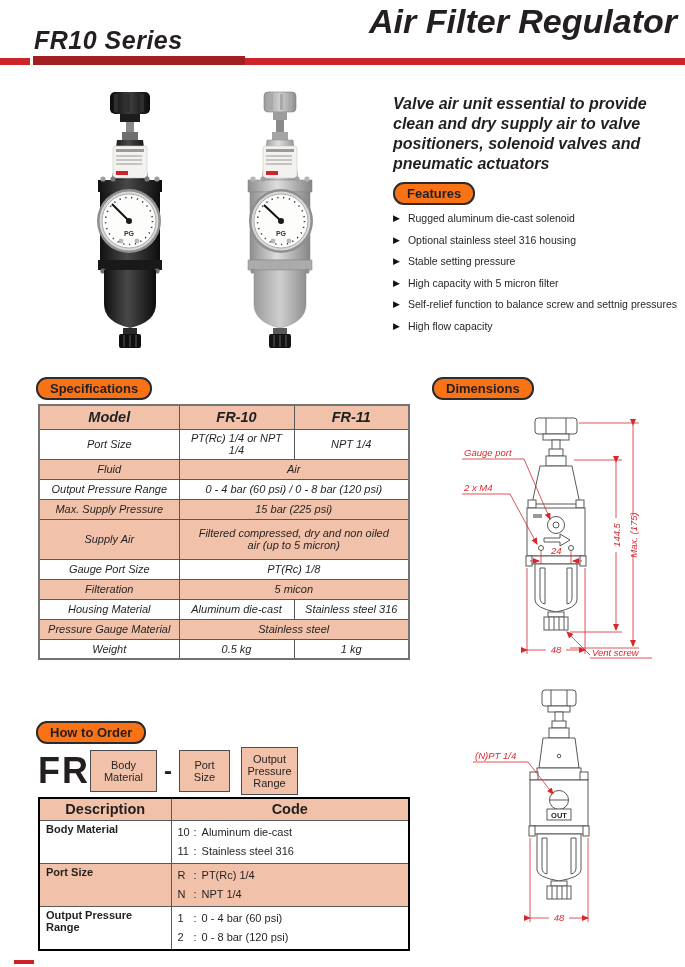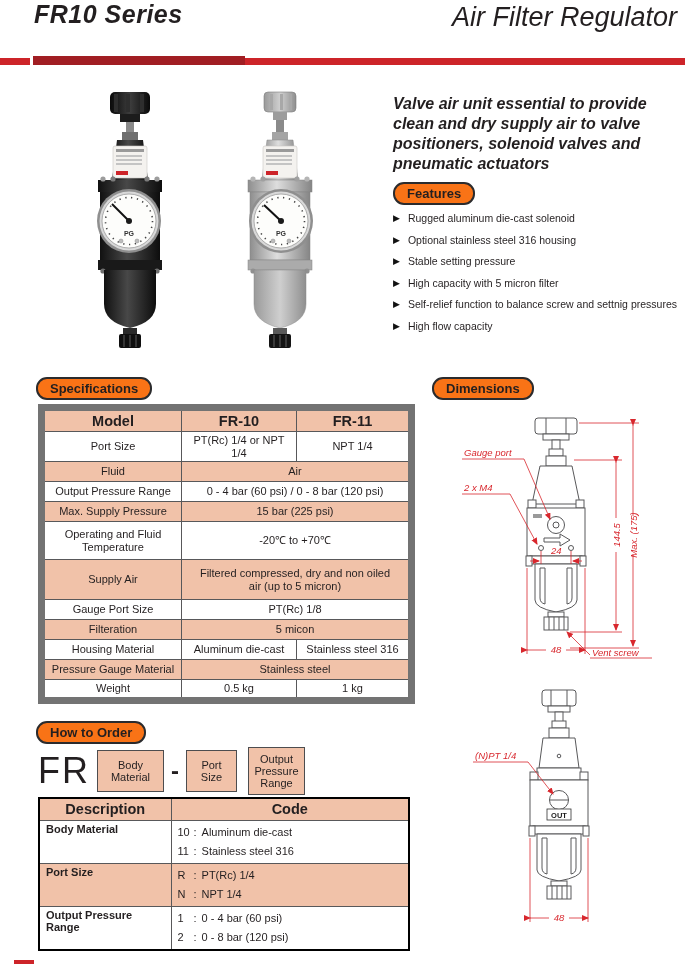--- a/index.html
+++ b/index.html
@@ -1,54 +1,54 @@
 <!DOCTYPE html>
 <html><head>
 <meta charset="utf-8">
 <style>
   * { margin:0; padding:0; box-sizing:border-box; }
   body { background:#fff; font-family:"Liberation Sans", sans-serif; color:#231f20; }
   #page { position:relative; width:685px; height:967px; background:#fff; overflow:hidden; }
 
   
-  .series-title { position:absolute; left:34px; top:0; font-size:25px; font-weight:bold; font-style:italic; letter-spacing:0.5px; }
+  .series-title { position:absolute; left:34px; top:26px; font-size:25px; font-weight:bold; font-style:italic; letter-spacing:0.5px; }
   .title-block { position:absolute; right:8px; top:2px; text-align:right; }
-  .main-title { font-size:27px; font-weight:normal; font-style:italic; }
+  .main-title { font-size:34px; font-weight:bold; font-style:italic; }
   .sub-title { font-size:15px; font-weight:bold; font-style:italic; margin-top:-4px; padding-right:16px; }
   .rule-a { position:absolute; left:0; top:58px; width:30px; height:7px; background:#cd2429; }
   .rule-b { position:absolute; left:33px; top:56px; width:212px; height:9px; background:#a11e23; }
   .rule-c { position:absolute; left:245px; top:58px; width:440px; height:7px; background:#cd2429; }
   .footer-mark { position:absolute; left:14px; top:960px; width:20px; height:4px; background:#cd2429; }
 
   
   .intro { position:absolute; left:393px; top:94px; width:292px; font-size:16px; font-weight:bold; font-style:italic; line-height:20px; }
   .pill { display:inline-block; border:2px solid #2b2b2d; border-radius:11px; padding:0 12px; font-weight:bold; font-size:13px; line-height:19px; background:#f97316; }
   .features-pill { position:absolute; left:393px; top:182px; }
   .features-list { position:absolute; left:393px; top:213px; width:292px; list-style:none; }
   .features-list li { display:flex; align-items:flex-start; margin-bottom:10px; font-size:10.5px; line-height:11.5px; }
   .tri { font-size:9px; margin-right:8px; line-height:11.5px; color:#111; }
 
   
   .photo { position:absolute; }
 
   
   .spec-pill { position:absolute; left:36px; top:377px; }
   table { border-collapse:collapse; table-layout:fixed; }
-  .spec-table { position:absolute; left:38px; top:404px; width:370px; border:7px solid #737373; }
+  .spec-table { position:absolute; left:38px; top:404px; width:370px; border:2px solid #737373;font-style:italic; }
   .spec-table td { border:1px solid #58585a; font-size:11px; text-align:center; padding:2px 3px; line-height:12.5px; }
   .spec-table tr.hdr td { font-size:14.5px; font-weight:bold; height:24px; }
   .spec-table tr.r td { height:20px; }
   .spec-table tr.tall td { height:38px; }
   .spec-table tr.tall2 td { height:40px; }
   .salmon { background:#f1c2a9; }
 
   
   .order-pill { position:absolute; left:36px; top:721px; }
   .order-builder { position:absolute; left:38px; top:746px; display:flex; align-items:center; height:50px; }
-  .fr-prefix { font-size:36px; font-weight:normal; letter-spacing:2px; margin-right:7px; }
+  .fr-prefix { font-size:36px; font-weight:bold; letter-spacing:2px; margin-right:0; }
   .obox { background:#f1c2a9; border:1px solid #4d4d4f; text-align:center; font-size:11px; line-height:12px; display:flex; align-items:center; justify-content:center; padding:3px 4px; }
   .obox1 { width:67px; height:42px; margin-right:7px; }
   .odash { font-size:24px; font-weight:bold; margin-right:7px; }
   .obox2 { width:51px; height:42px; margin-right:11px; }
   .obox3 { width:57px; height:48px; }
   .order-table { position:absolute; left:38px; top:797px; width:370px; border:2px solid #000000; }
   .order-table td { border:1px solid #58585a; font-size:11px; padding:2px 6px; vertical-align:top; }
   .order-table tr.hdr td { font-size:14.5px; font-weight:bold; text-align:center; height:22px; vertical-align:middle; padding:1px; }
   .order-table td.ol { font-weight:bold; }
   .order-table tr.cr td { height:41px; }
@@ -260,24 +260,20 @@
       <td>Fluid</td>
       <td colspan="2">Air</td>
     </tr>
     <tr class="r">
       <td>Output Pressure Range</td>
       <td colspan="2">0 - 4 bar (60 psi) / 0 - 8 bar (120 psi)</td>
     </tr>
     <tr class="r salmon">
       <td>Max. Supply Pressure</td>
       <td colspan="2">15 bar (225 psi)</td>
-    </tr>
-    <tr class="tall">
-      <td>Operating and Fluid Temperature</td>
-      <td colspan="2">-20℃ to +70℃</td>
     </tr>
     <tr class="tall2 salmon">
       <td>Supply Air</td>
       <td colspan="2" style="padding:2px 14px;">Filtered compressed, dry and non oiled air (up to 5 micron)</td>
     </tr>
     <tr class="r">
       <td>Gauge Port Size</td>
       <td colspan="2">PT(Rc) 1/8</td>
     </tr>
     <tr class="r salmon">

